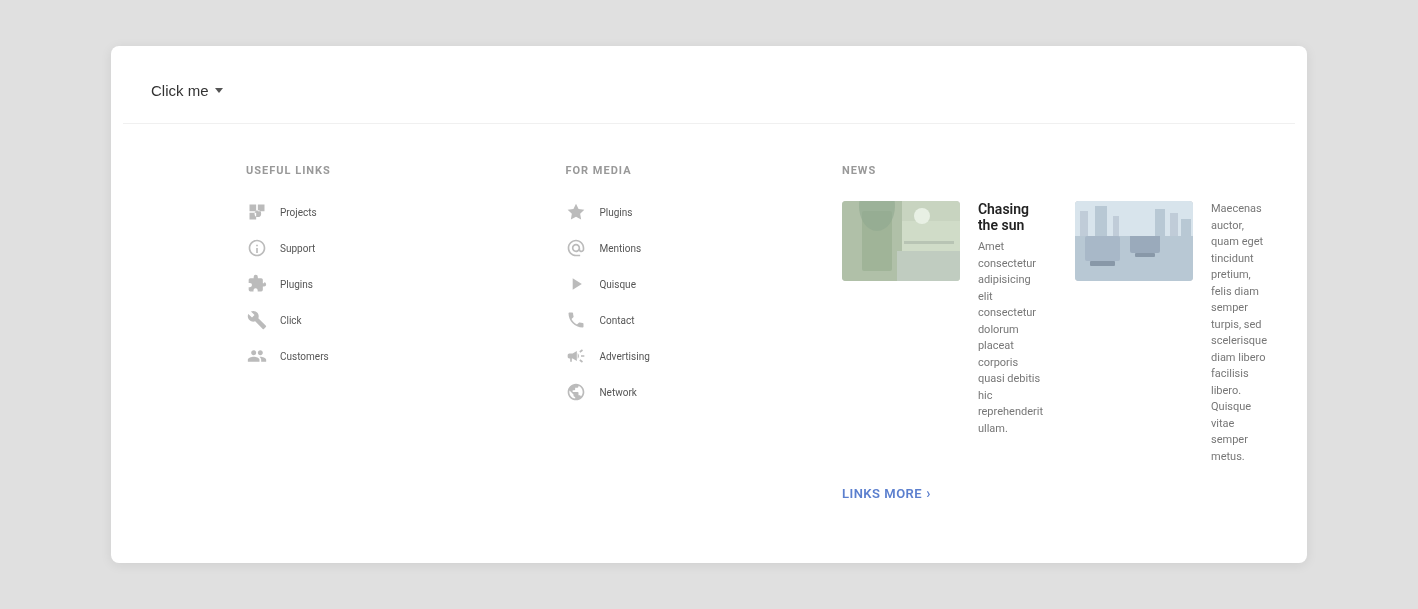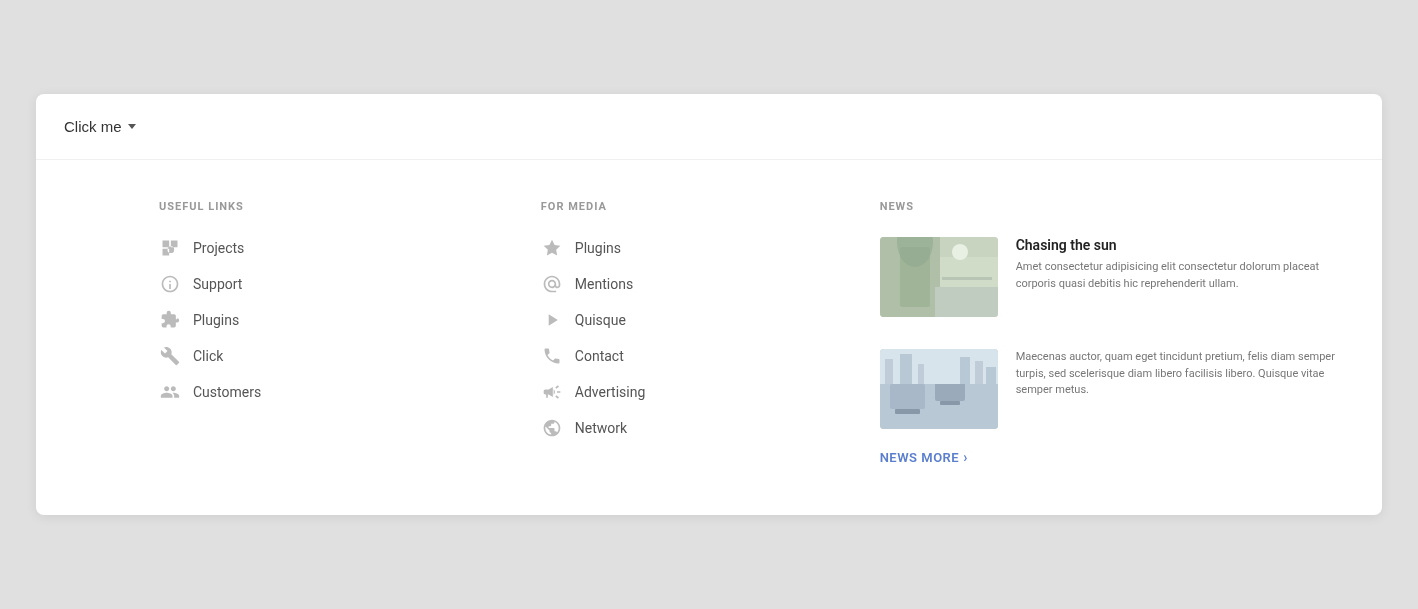--- a/index.html
+++ b/index.html
@@ -11,22 +11,22 @@
       justify-content: center;
       min-height: 609px;
       width: 1418px;
       font-family: -apple-system, BlinkMacSystemFont, 'Segoe UI', Roboto, Arial, sans-serif;
     }
 
     .card {
       background: #fff;
       border-radius: 8px;
       box-shadow: 0 2px 12px rgba(0,0,0,0.08);
-      width: 1346px;
-      padding: 0;
+      width: 1196px;
+      padding: 12px;
       overflow: hidden;
     }
 
     .header {
       padding: 20px 28px;
       border-bottom: 1px solid #f0f0f0;
     }
 
     .click-me-btn {
       background: none;
@@ -74,21 +74,21 @@
       display: flex;
       flex-direction: column;
       gap: 14px;
     }
 
     .link-item {
       display: flex;
       align-items: center;
       gap: 12px;
       color: #555;
-      font-size: 14px;
+      font-size: 10px;
       cursor: pointer;
     }
 
     .link-icon {
       width: 22px;
       height: 22px;
       color: #bbb;
       flex-shrink: 0;
       display: flex;
       align-items: center;
@@ -100,21 +100,21 @@
       height: 20px;
       fill: #bbb;
     }
 
     .news-column {
       flex: 1.4;
     }
 
     .news-list {
       display: flex;
-      flex-direction: column;
+      flex-direction: row;
       gap: 32px;
     }
 
     .news-item {
       display: flex;
       gap: 18px;
       align-items: flex-start;
     }
 
     .news-image {
@@ -336,19 +336,19 @@
             </svg>
           </div>
           <div class="news-text">
             <div class="news-desc">Maecenas auctor, quam eget tincidunt pretium, felis diam semper turpis, sed scelerisque diam libero facilisis libero. Quisque vitae semper metus.</div>
           </div>
         </div>
 
       </div>
 
       <a class="read-more" href="#">
-        <span>NEWS MORE</span>
+        <span>LINKS MORE</span>
         <span class="read-more-arrow">›</span>
       </a>
     </div>
 
   </div>
 </div>
 
 </body></html>

